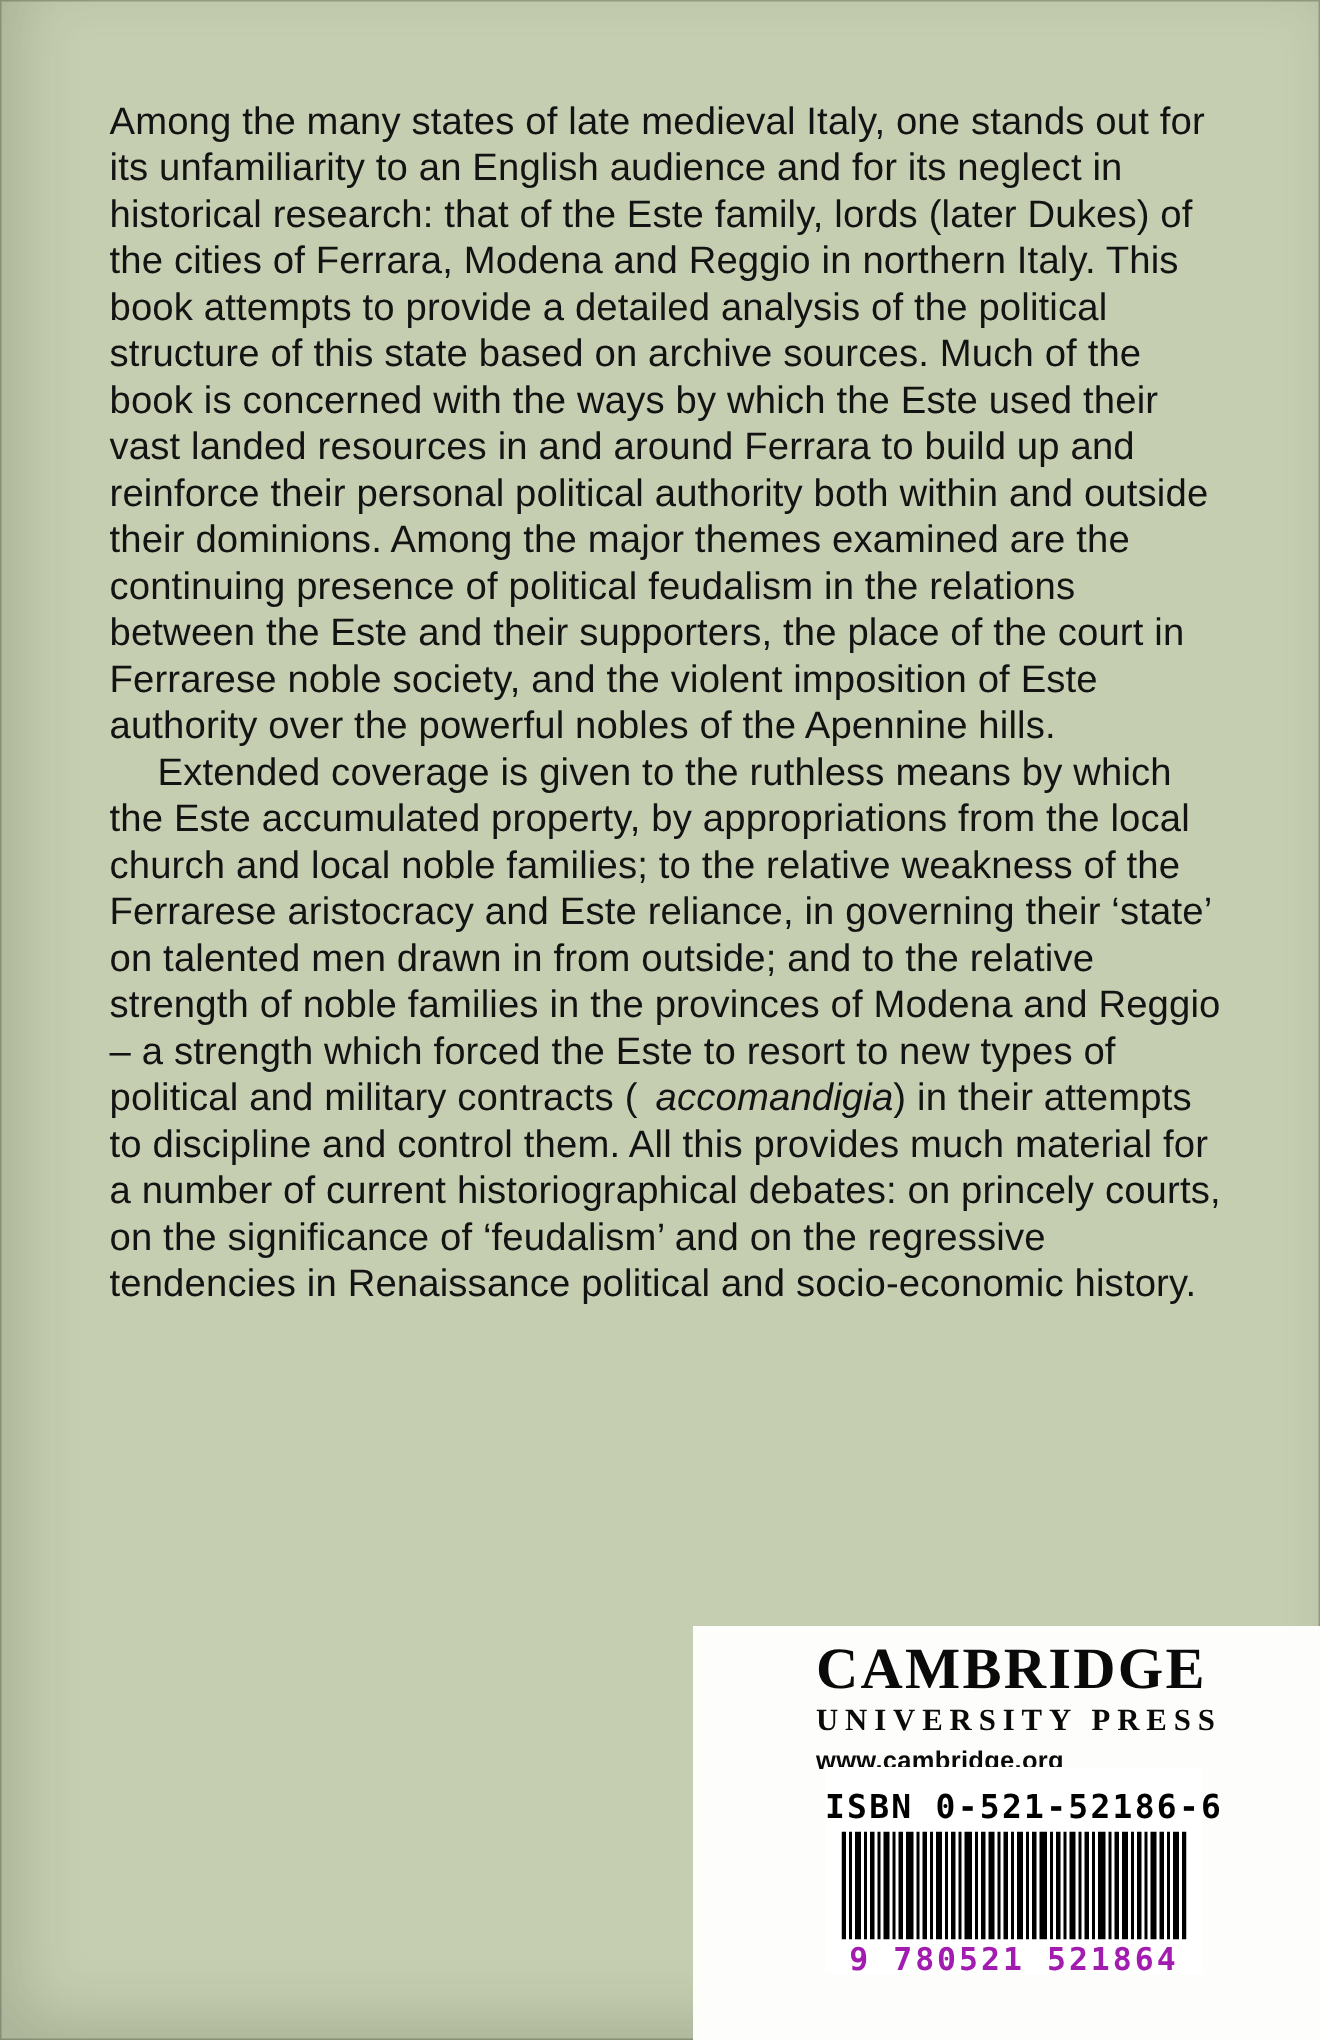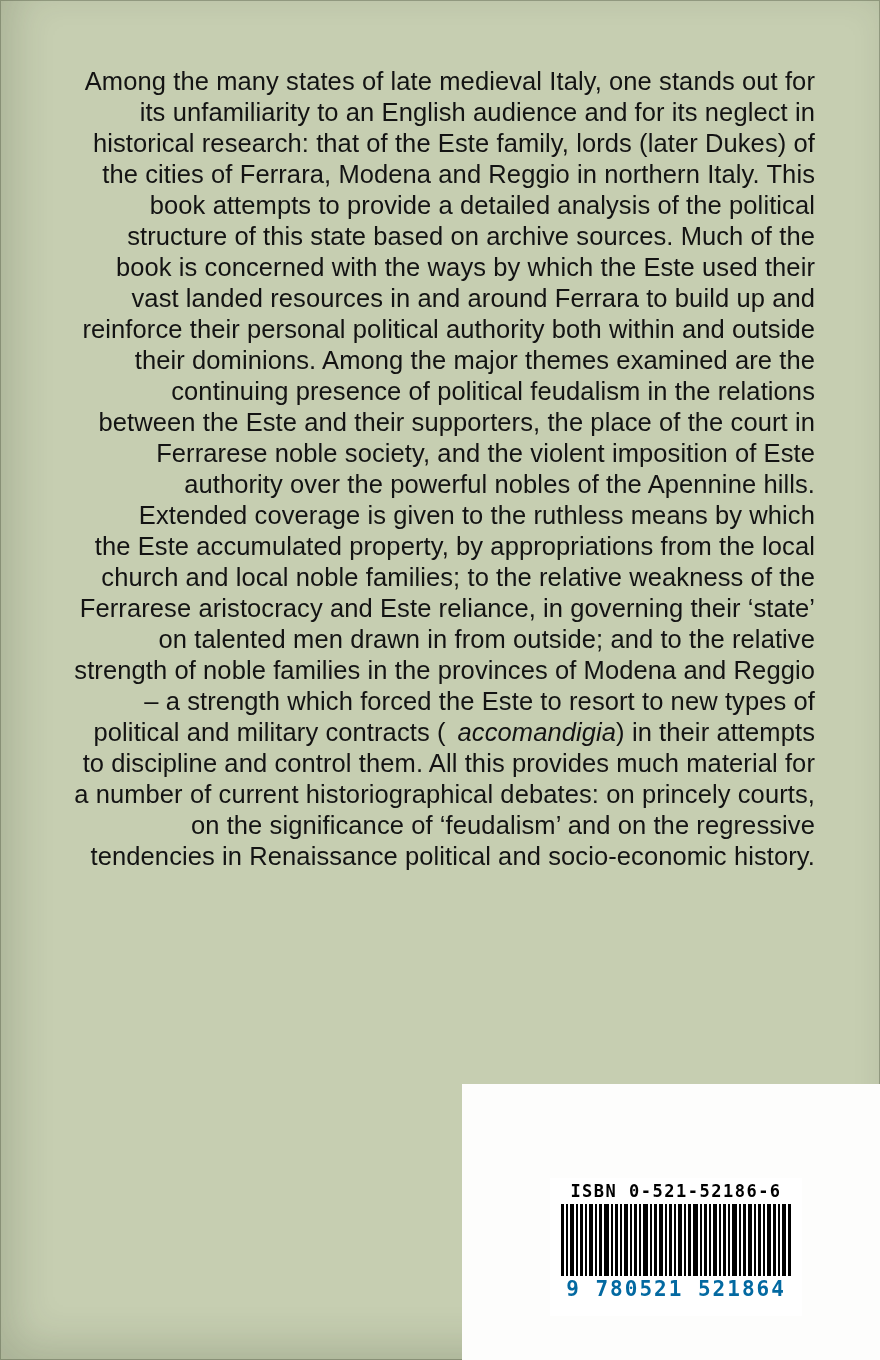--- a/index.html
+++ b/index.html
@@ -21,21 +21,21 @@
   .blurb {
     position: absolute;
     left: 73px;
     top: 66px;
     width: 742px;
     color: #131313;
     font-size: 25.5px;
     line-height: 31px;
     font-weight: 500;
     letter-spacing: 0.1px;
-    text-align: right;
+    text-align: left;
   }
   .blurb p { margin: 0; }
   .blurb p.indented { text-indent: 32px; }
   .blurb .italic { font-style: italic; margin-left: 12px; }
 
   .publisher-panel {
     position: absolute;
     left: 462px;
     top: 1084px;
     right: 0;
@@ -80,52 +80,58 @@
     left: 88px;
     top: 94px;
     width: 252px;
     height: 138px;
     background: #ffffff;
     text-align: center;
   }
   .isbn-label {
     font-family: "DejaVu Sans Mono", monospace;
     font-weight: 700;
-    font-size: 17px;
+    font-size: 22px;
     letter-spacing: 1.5px;
     color: #000;
     padding-top: 3px;
     white-space: nowrap;
+    margin-top: 12px;
   }
   .bars {
     display: block;
     margin: 3px auto 0 auto;
   }
   .ean-digits {
     font-family: "DejaVu Sans Mono", monospace;
     font-weight: 700;
     font-size: 21px;
     letter-spacing: 2px;
-    color: #0369a1;
+    color: #a21caf;
     margin-top: 1px;
     white-space: nowrap;
   }
 </style>
 </head>
 <body>
 
 <div class="cover">
 
   <div class="blurb">
     <p>Among the many states of late medieval Italy, one stands out for its unfamiliarity to an English audience and for its neglect in historical research: that of the Este family, lords (later Dukes) of the cities of Ferrara, Modena and Reggio in northern Italy. This book attempts to provide a detailed analysis of the political structure of this state based on archive sources. Much of the book is concerned with the ways by which the Este used their vast landed resources in and around Ferrara to build up and reinforce their personal political authority both within and outside their dominions. Among the major themes examined are the continuing presence of political feudalism in the relations between the Este and their supporters, the place of the court in Ferrarese noble society, and the violent imposition of Este authority over the powerful nobles of the Apennine hills.</p>
     <p class="indented"><span>Extended coverage is given to the ruthless means by which the Este accumulated property, by appropriations from the local church and local noble families; to the relative weakness of the Ferrarese aristocracy and Este reliance, in governing their ‘state’ on talented men drawn in from outside; and to the relative strength of noble families in the provinces of Modena and Reggio – a strength which forced the Este to resort to new types of political and military contracts (</span><span class="italic">accomandigia</span><span>) in their attempts to discipline and control them. All this provides much material for a number of current historiographical debates: on princely courts, on the significance of ‘feudalism’ and on the regressive tendencies in Renaissance political and socio-economic history.</span></p>
   </div>
 
   <div class="publisher-panel">
 
+    <div class="logo-block">
+      <div class="logo-cambridge">CAMBRIDGE</div>
+      <div class="logo-univpress">UNIVERSITY PRESS</div>
+      <div class="logo-url">www.cambridge.org</div>
+    </div>
 
     <div class="barcode-box">
       <div class="isbn-label">ISBN 0-521-52186-6</div>
       <svg class="bars" width="230" height="72" viewBox="0 0 230 72">
         <g fill="#000">
           <rect x="0" y="0" width="3" height="72"></rect>
           <rect x="5" y="0" width="2" height="72"></rect>
           <rect x="9" y="0" width="4" height="72"></rect>
           <rect x="15" y="0" width="2" height="72"></rect>
           <rect x="19" y="0" width="3" height="72"></rect>

